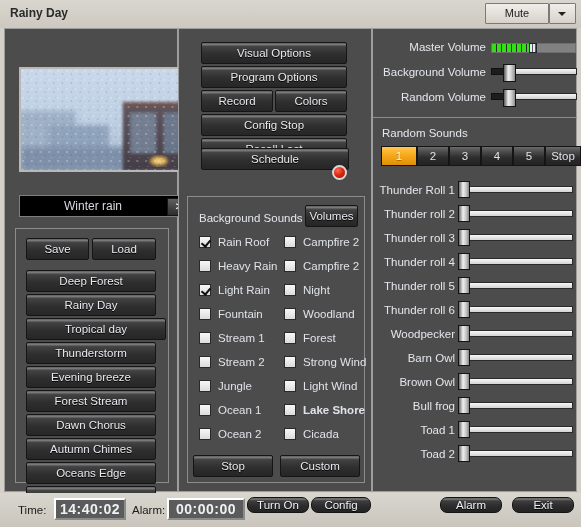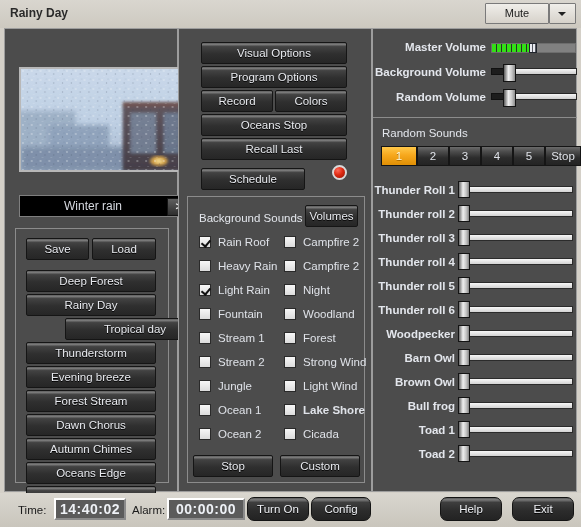--- a/index.html
+++ b/index.html
@@ -63,21 +63,21 @@
     background:linear-gradient(#f7f7f7,#dcdcdc);border:1px solid #2a2a2a;
     position:relative;flex:0 0 auto;}
   .cb .box.on:after{content:"";position:absolute;left:3px;top:1px;width:4px;height:7px;
     border:solid #111;border-width:0 2px 2px 0;transform:rotate(40deg);}
   .cb .lbl{margin-left:7px;color:#dfe2e8;font-size:11.5px;white-space:nowrap;}
 
   
   .seclabel{position:absolute;color:#e3e6ec;font-size:11.5px;}
 
   
-  .vol-row{position:absolute;height:16px;font-weight:bold;}
+  .vol-row{position:absolute;height:16px;}
   .vol-lbl{position:absolute;right:0;top:0;color:#e3e6ec;font-size:11.5px;white-space:nowrap;text-align:right;}
 
   .meter{position:absolute;height:10px;box-sizing:border-box;background:#818181;border:1px solid #6d6d6d;}
   .meter .fill{position:absolute;left:0;top:0;height:8px;
     background:repeating-linear-gradient(90deg,#33e016 0 4px,#2a2a2a 4px 5px);}
   .meter .knob{position:absolute;top:-1px;width:8px;height:10px;box-sizing:border-box;
     background:repeating-linear-gradient(90deg,#e8eaf0 0 2px,#55585f 2px 3px);
     border:1px solid #20242c;}
 
   .slider{position:absolute;height:14px;}
@@ -112,21 +112,21 @@
 
   
   .statusbar{position:absolute;left:0;top:493px;width:581px;height:34px;
     background:linear-gradient(#d9d6cf,#c9c5bc);}
   .sb-lbl{position:absolute;color:#1b1b1b;font-size:11.5px;top:11px;}
   .lcd{position:absolute;top:5px;height:22px;box-sizing:border-box;
     background:#5b5b5b;border:2px solid #ffffff;border-right-color:#8b8b8b;border-bottom-color:#8b8b8b;
     color:#eef1f6;font-family:"Liberation Sans","DejaVu Sans",sans-serif;
     font-weight:bold;font-size:14px;display:flex;align-items:center;justify-content:center;
     letter-spacing:0.5px;}
-  .sbtn{position:absolute;top:4px;height:24px;box-sizing:border-box;cursor:pointer;
+  .sbtn{position:absolute;top:4px;height:16px;box-sizing:border-box;cursor:pointer;
     background:linear-gradient(180deg,#5d5d5d 0%,#7b7b7b 8%,#3e3e3e 20%,#2c2c2c 58%,#232323 100%);
     border:1px solid #141414;border-radius:7px;color:#f0f2f6;font-size:11.5px;
     display:flex;align-items:center;justify-content:center;text-shadow:0 1px 0 #000;}
 </style>
 </head>
 <body>
 
 <div id="app">
 
   <div class="titlebar">
@@ -189,40 +189,40 @@
         <div class="txt">Winter rain</div>
         <div class="next-btn">&gt;&gt;</div>
       </div>
 
       <div class="frame" style="left:10px;top:199px;width:154px;height:255px;">
         <div class="dbtn" style="left:10px;top:9px;width:63px;height:22px;">Save</div>
         <div class="dbtn" style="left:76px;top:9px;width:64px;height:22px;">Load</div>
 
         <div class="dbtn" style="left:10px;top:41px;width:130px;height:22px;">Deep Forest</div>
         <div class="dbtn" style="left:10px;top:65px;width:130px;height:22px;">Rainy Day</div>
-        <div class="dbtn" style="left:10px;top:89px;width:140px;height:22px;margin-left:39px;">Tropical day</div>
+        <div class="dbtn" style="left:10px;top:89px;width:140px;height:22px;">Tropical day</div>
         <div class="dbtn" style="left:10px;top:113px;width:130px;height:22px;">Thunderstorm</div>
         <div class="dbtn" style="left:10px;top:137px;width:130px;height:22px;">Evening breeze</div>
         <div class="dbtn" style="left:10px;top:161px;width:130px;height:22px;">Forest Stream</div>
         <div class="dbtn" style="left:10px;top:185px;width:130px;height:22px;">Dawn Chorus</div>
         <div class="dbtn" style="left:10px;top:209px;width:130px;height:22px;">Autumn Chimes</div>
         <div class="dbtn" style="left:10px;top:233px;width:130px;height:22px;">Oceans Edge</div>
         <div class="dbtn" style="left:10px;top:257px;width:130px;height:22px;">Woodland Campfire</div>
       </div>
     </div>
 
     <div class="panel col-mid">
 
       <div class="dbtn" style="left:22px;top:13px;width:146px;height:22px;">Visual Options</div>
       <div class="dbtn" style="left:22px;top:37px;width:146px;height:22px;">Program Options</div>
       <div class="dbtn" style="left:22px;top:61px;width:72px;height:22px;">Record</div>
       <div class="dbtn" style="left:96px;top:61px;width:72px;height:22px;">Colors</div>
-      <div class="dbtn" style="left:22px;top:85px;width:146px;height:22px;">Oceans Stop</div>
+      <div class="dbtn" style="left:22px;top:85px;width:146px;height:22px;">Config Stop</div>
       <div class="dbtn" style="left:22px;top:109px;width:146px;height:22px;">Recall Last</div>
-      <div class="dbtn" style="left:22px;top:119px;width:104px;height:22px;margin-top:20px;">Schedule</div>
+      <div class="dbtn" style="left:22px;top:119px;width:148px;height:22px;">Schedule</div>
       <div class="led" style="left:153px;top:136px;"></div>
 
       <div class="frame" style="left:8px;top:167px;width:178px;height:287px;">
         <div class="seclabel" style="left:11px;top:15px;">Background Sounds</div>
         <div class="dbtn" style="left:117px;top:8px;width:53px;height:22px;">Volumes</div>
 
         <div class="cb" style="left:11px;top:39px;">
             <span class="box on"></span>
             <span class="lbl">Rain Roof</span>
           </div>
@@ -444,17 +444,17 @@
     </div>
   </div>
 
   <div class="statusbar">
     <div class="sb-lbl" style="left:18px;">Time:</div>
     <div class="lcd" style="left:54px;width:72px;">14:40:02</div>
     <div class="sb-lbl" style="left:132px;">Alarm:</div>
     <div class="lcd" style="left:167px;width:78px;">00:00:00</div>
     <div class="sbtn" style="left:247px;width:62px;">Turn On</div>
     <div class="sbtn" style="left:311px;width:60px;">Config</div>
-    <div class="sbtn" style="left:440px;width:62px;">Help</div>
+    <div class="sbtn" style="left:440px;width:62px;">Alarm</div>
     <div class="sbtn" style="left:512px;width:62px;">Exit</div>
   </div>
 
 </div>
 
 </body></html>

